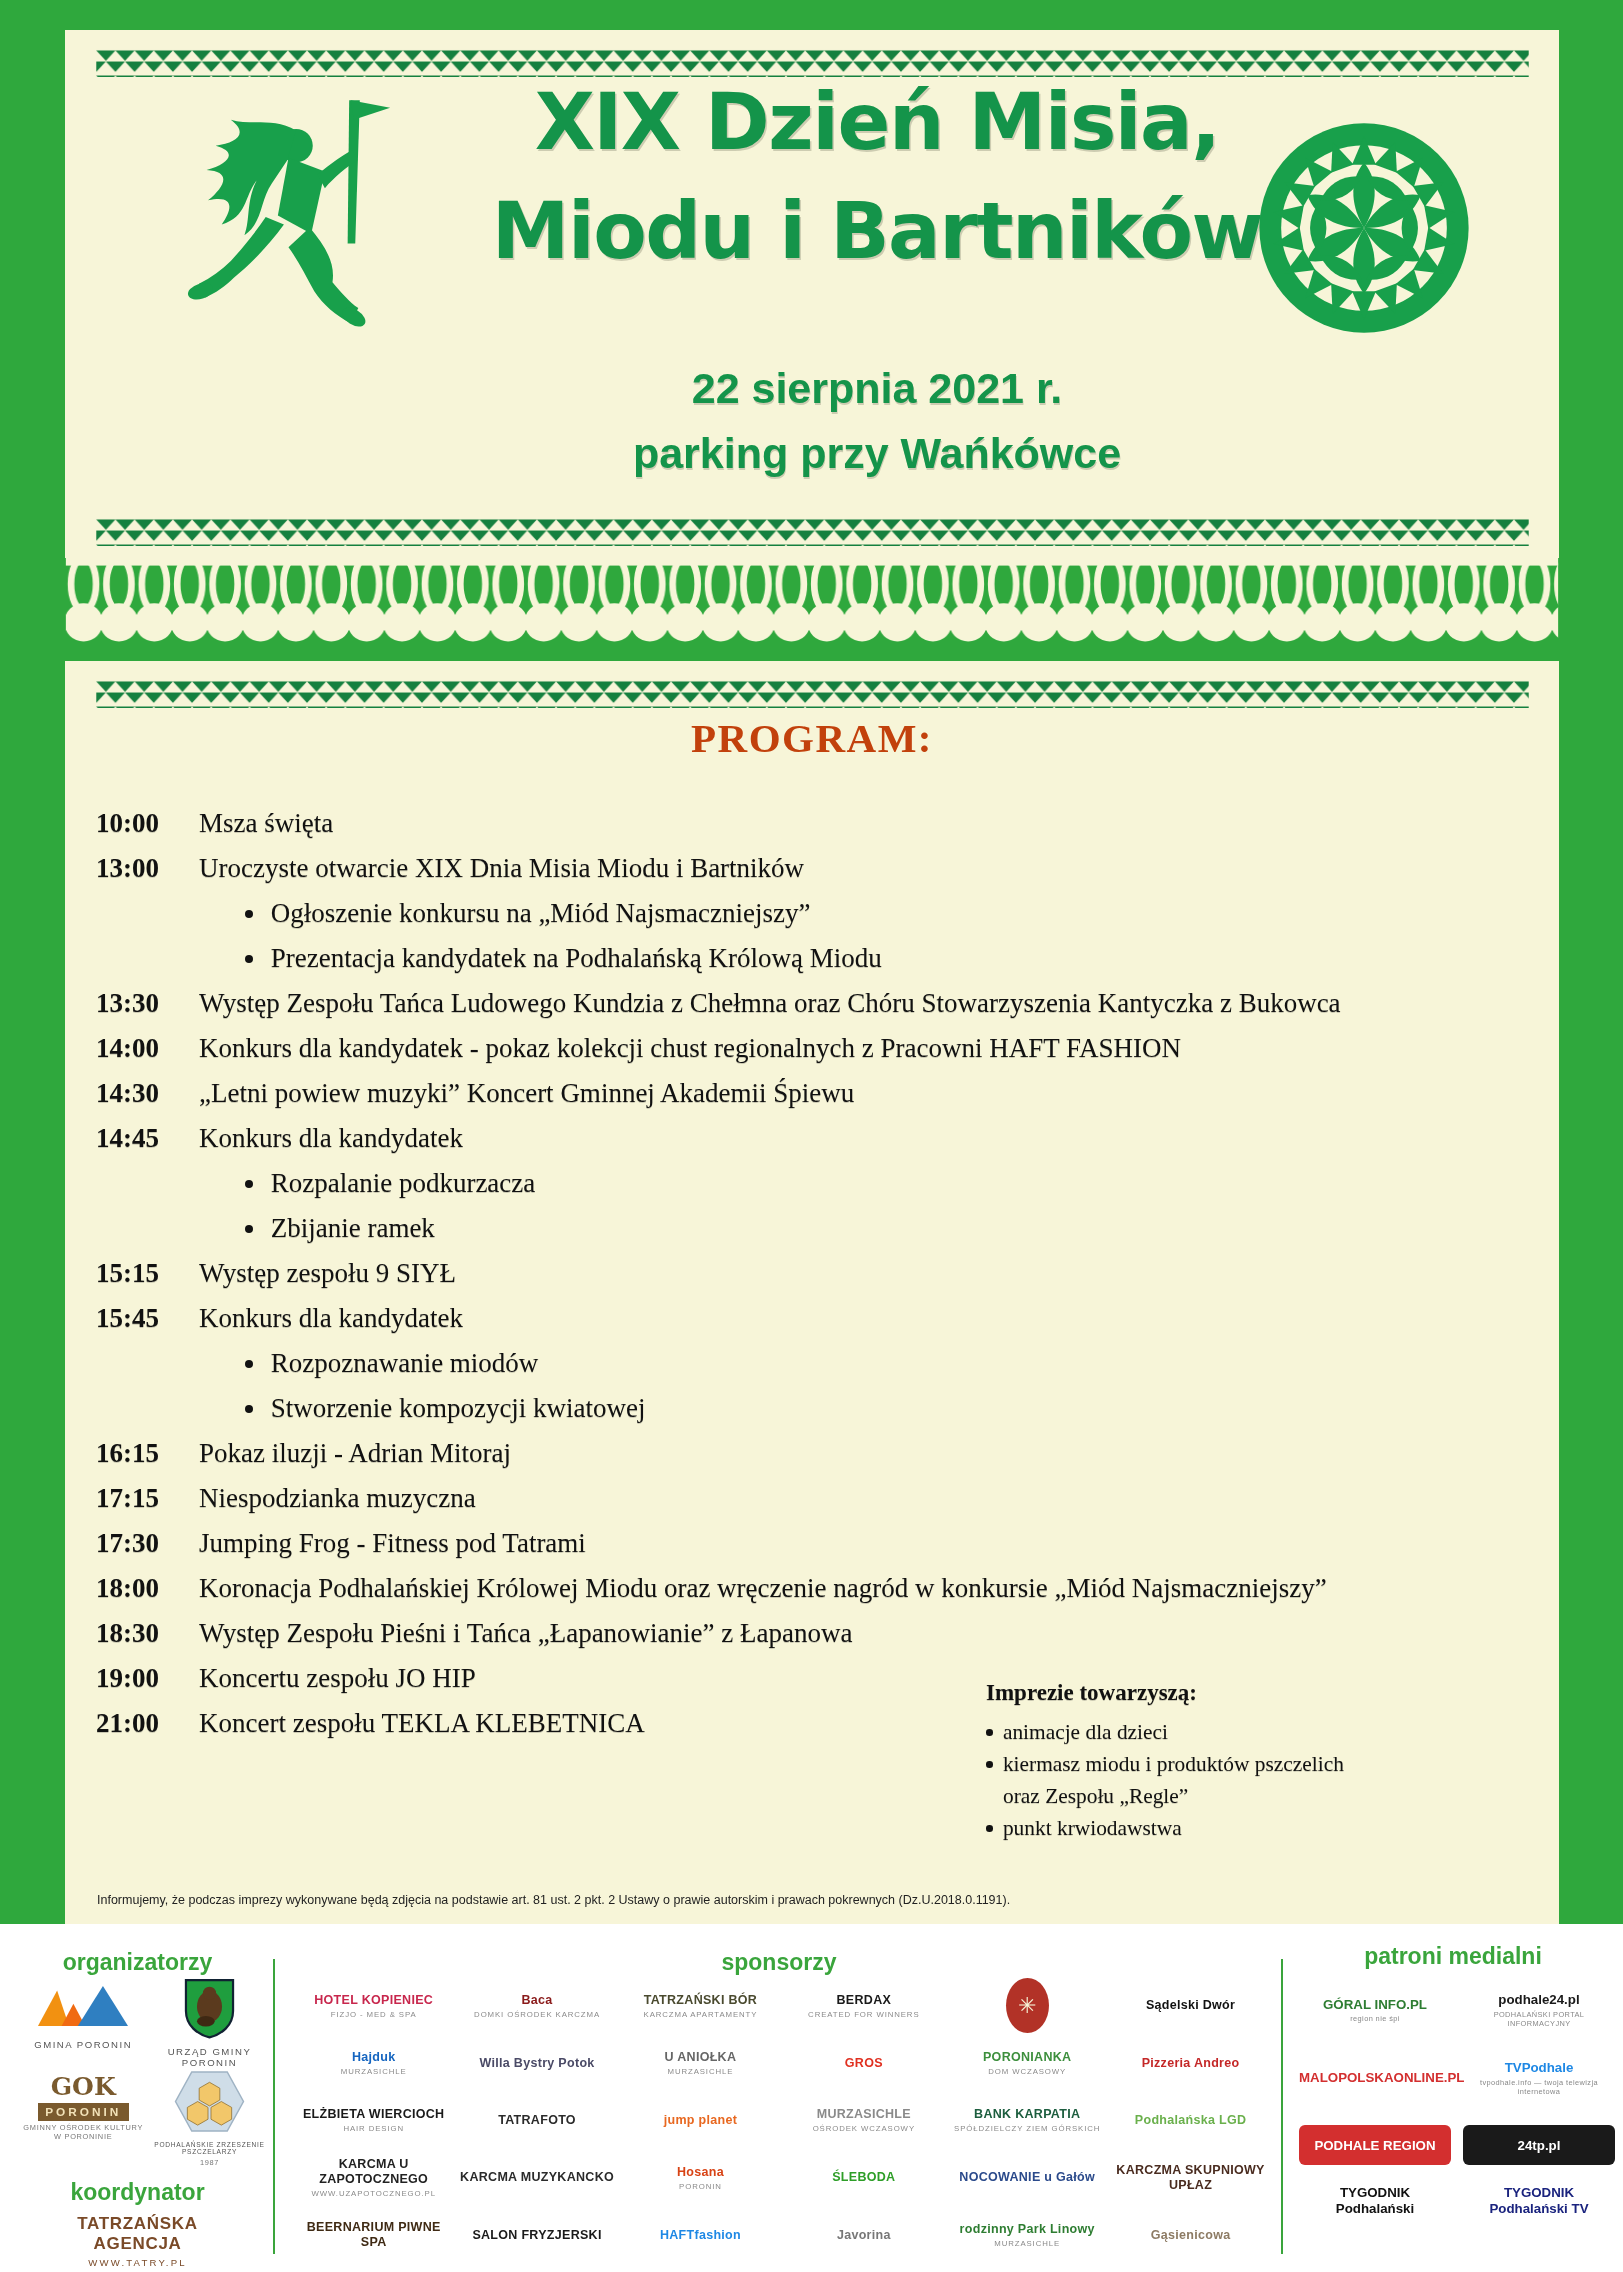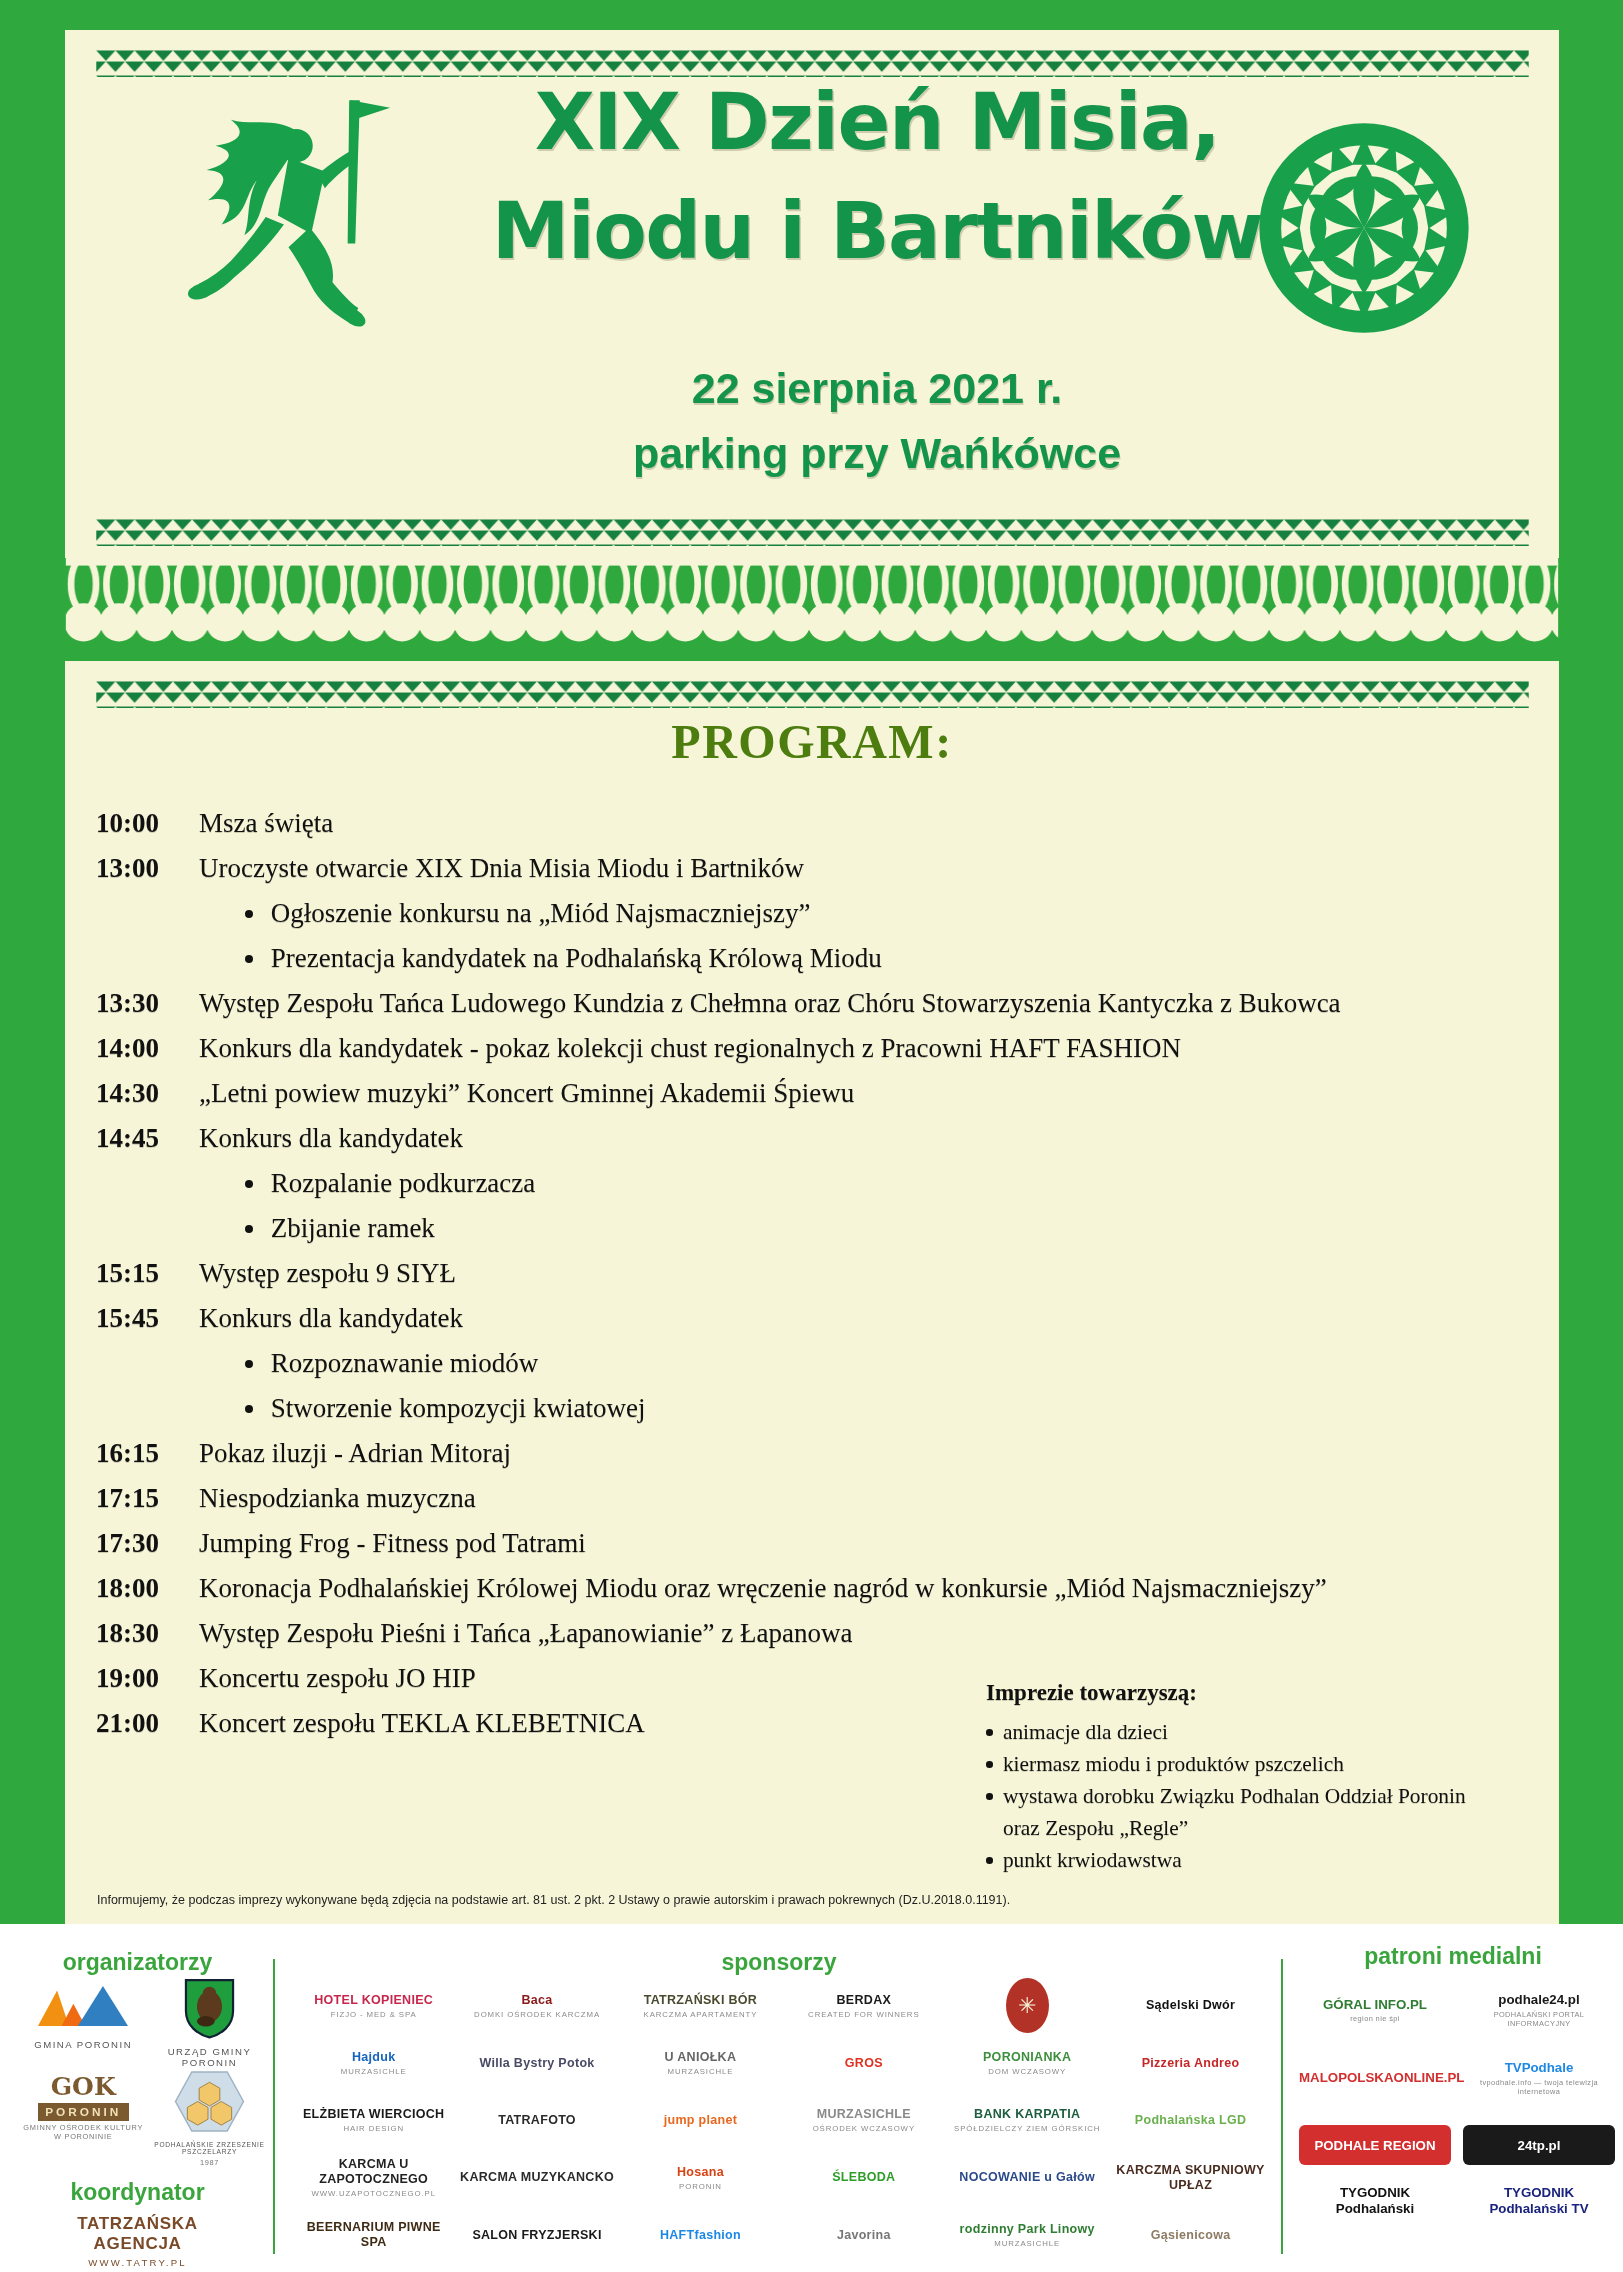--- a/index.html
+++ b/index.html
@@ -27,21 +27,21 @@
   .title-line{font-size:78px;line-height:109px;letter-spacing:-1.5px;
     text-shadow:1.5px 2.2px 0 rgba(60,60,40,.22);white-space:nowrap;}
   #date-line,#loc-line{position:absolute;left:310px;width:1004px;text-align:center;
     font-family:Liberation Sans, sans-serif;font-weight:bold;color:#14944a;
     font-size:43px;text-shadow:0.7px 1.5px 0 rgba(60,60,40,.22);}
   #date-line{top:334px;}
   #loc-line{top:399px;}
 
   
   #program-title{position:absolute;top:53px;left:0;width:100%;text-align:center;
-    font-family:"Liberation Serif",serif;font-weight:bold;font-size:48px;color:#4d7c0f;
+    font-family:"Liberation Serif",serif;font-weight:bold;font-size:41px;color:#c2410c;
     letter-spacing:1.5px;}
   #schedule{position:absolute;left:31px;top:140px;right:22px;}
   .s-row{height:45px;display:flex;align-items:center;
     font-family:"Liberation Serif",serif;font-size:27px;color:#111;
     text-shadow:0 0.7px 0 rgba(0,0,0,.18);white-space:nowrap;}
   .s-time{width:103px;font-weight:bold;flex:none;}
   .s-dot{display:none;}
   .s-row.indent{padding-left:149px;}
   .s-row.indent .s-dot{display:inline-block;width:8px;height:8px;border-radius:50%;
     background:#111;margin-right:17.7px;flex:none;}
@@ -331,24 +331,20 @@
     <div>
 
     <div class="se-item">
           <span class="se-dot"></span>
           <span>animacje dla dzieci</span>
         </div>
         <div class="se-item">
           <span class="se-dot"></span>
           <span>kiermasz miodu i produktów pszczelich</span>
         </div>
-        <div class="se-item">
-          <span class="se-dot"></span>
-          <span>wystawa dorobku Związku Podhalan Oddział Poronin</span>
-        </div>
         <div class="se-item cont">
 
           <span>oraz Zespołu „Regle”</span>
         </div>
         <div class="se-item">
           <span class="se-dot"></span>
           <span>punkt krwiodawstwa</span>
         </div>
       </div>
   </div>

